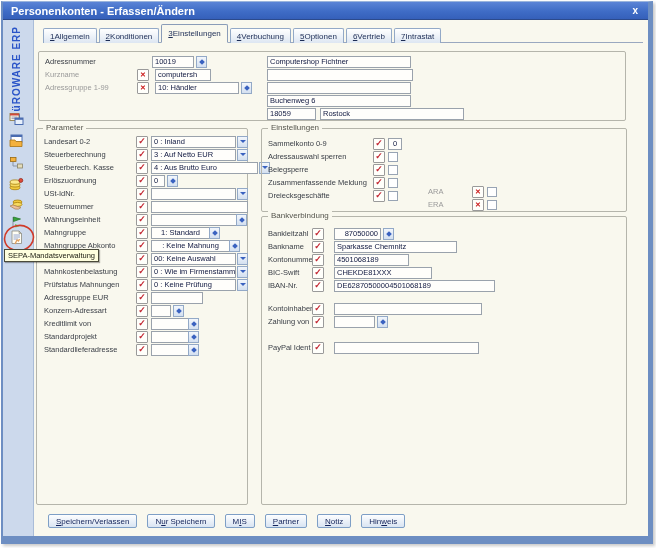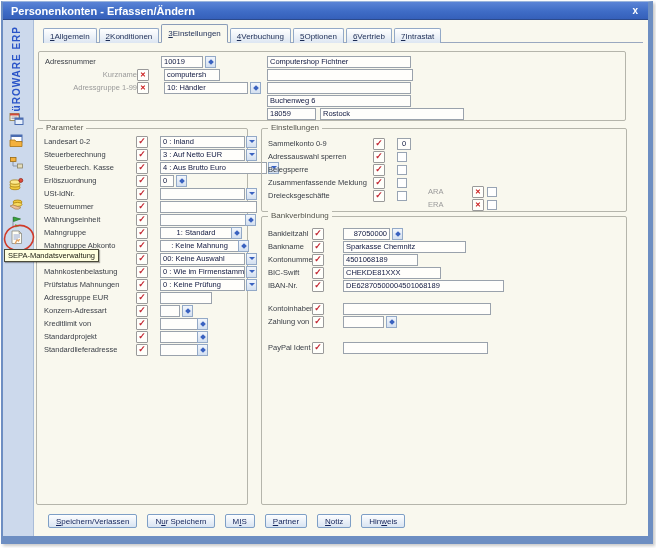--- a/index.html
+++ b/index.html
@@ -31,35 +31,35 @@
        background:linear-gradient(180deg,#ffffff,#dde6f2);border:1px solid #93a9c7;border-bottom:none;
        border-radius:2px 2px 0 0;display:inline-flex;align-items:center;white-space:nowrap;}
   .tab.active{height:17px;background:#f9f8ee;border-color:#8a9cb8;border-bottom:1px solid #f9f8ee;z-index:2;}
 
   .gbox{position:absolute;border:1px solid #b5b5ab;border-radius:2px;box-sizing:border-box;}
   .gtitle{position:absolute;top:-6px;left:6px;font-size:8px;color:#55554d;background:#f9f8ee;
           padding:0 3px;line-height:10px;white-space:nowrap;}
 
   .prow,.arow,.erow,.brow{display:flex;align-items:center;height:13px;position:relative;}
   .lbl{font-size:7.5px;color:#3c4048;white-space:nowrap;overflow:hidden;}
-  .lbl.muted{color:#9a9a9a;text-align:right;}
+  .lbl.muted{color:#9a9a9a;}
   .p-l{flex:0 0 92px;}
   .e-l{flex:0 0 105px;}
   .b-l{flex:0 0 44px;}
   .a-l{flex:0 0 92px;}
 
   .iconslot{flex:0 0 12px;height:12px;}
   .icon-check,.icon-clear{flex:0 0 12px;width:12px;height:12px;box-sizing:border-box;background:#fffffb;
         border:1px solid #9a9a9a;border-radius:1px;display:inline-flex;align-items:center;
         justify-content:center;margin-right:3px;}
   .icon-check::after{content:"\2713";color:#c22530;font-size:9px;font-weight:700;line-height:9px;}
   .icon-clear::after{content:"\2715";color:#cc2020;font-size:7px;font-weight:700;line-height:7px;}
   .checkbox{width:10px;height:10px;box-sizing:border-box;background:#fff;border:1px solid #98a4b4;display:inline-block;}
 
-  .ctl{display:inline-flex;align-items:flex-end;margin-left:9px;}
+  .ctl{display:inline-flex;align-items:flex-end;}
   .field{height:12px;box-sizing:border-box;background:#fffefb;border:1px solid #9aa2ac;
          display:inline-flex;align-items:center;padding:0 2px;overflow:hidden;}
   .field .val{font-size:7.5px;color:#101840;white-space:nowrap;}
   .field.right{justify-content:flex-end;}
   .field.center{justify-content:center;}
   .dropbtn,.spinbtn{width:11px;height:12px;box-sizing:border-box;border:1px solid #93a9c7;
          background:linear-gradient(180deg,#f2f6fc,#d4e0f0);display:inline-flex;align-items:center;justify-content:center;}
   .dropbtn{margin-left:1px;}
   .dropbtn::after{content:"";border:3px solid transparent;border-top-color:#3a62c0;margin-top:3px;}
   .spinbtn::after{content:"";width:4px;height:4px;background:#3a62c0;transform:rotate(45deg);}
@@ -292,21 +292,21 @@
             <span class="field" style="width: 86px;">
               <span class="val"></span>
             </span>
             <span class="spinbtn attached"></span>
           </span>
         </div>
         <div class="prow">
           <span class="lbl p-l">Mahngruppe</span>
           <span class="icon-check"></span>
           <span class="ctl">
-            <span class="field center" style="width: 72px;">
+            <span class="field center" style="width: 59px;">
               <span class="val">1: Standard</span>
             </span>
             <span class="spinbtn attached"></span>
           </span>
         </div>
         <div class="prow">
           <span class="lbl p-l">Mahngruppe Abkonto</span>
           <span class="icon-check"></span>
           <span class="ctl">
             <span class="field center" style="width: 79px;">

